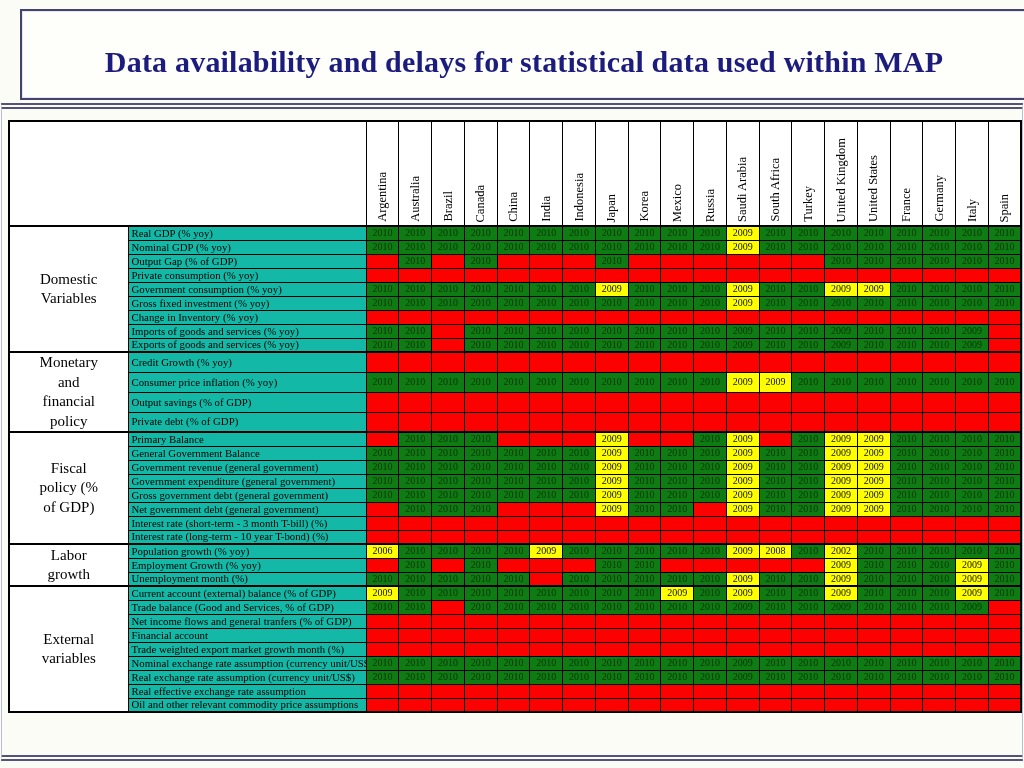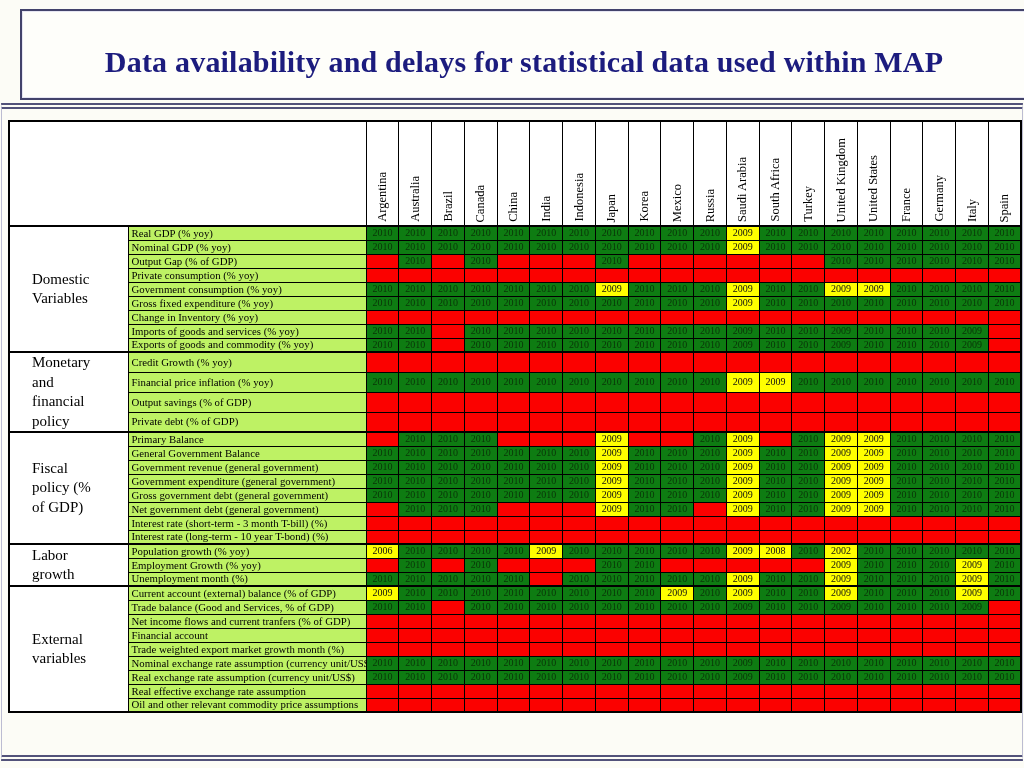--- a/index.html
+++ b/index.html
@@ -39,25 +39,25 @@
   #matrix thead tr{height:105px;}
   #matrix th{background:#fff;font-weight:normal;}
   #matrix th.country{vertical-align:bottom;}
   #matrix th.country span{
     display:block;margin:0 auto 3px auto;
     writing-mode:vertical-rl;transform:rotate(180deg);
     font-size:12.5px;line-height:1;white-space:nowrap;color:#000;
   }
   #matrix tbody tr{height:14px;}
   #matrix td.group{
-    background:#fff;vertical-align:middle;
+    background:#fff;text-align:center;vertical-align:middle;
     font-size:15px;line-height:1.3;padding:0 22px;color:#000;
   }
   #matrix td.lbl{
-    background:#bef264;font-size:10.8px;line-height:1;
+    background:#14b8a6;font-size:10.8px;line-height:1;
     padding:0 2px 0 3px;white-space:nowrap;overflow:hidden;
     text-align:left;color:#000;
   }
   #matrix td.cell{
     text-align:center;vertical-align:middle;
     font-size:10px;line-height:1;letter-spacing:0;
   }
   #matrix td.cg{background:#0e7c12;color:#0a3408;}
   #matrix td.cy{background:#ffff00;color:#111;}
   #matrix td.cr{background:#fb0100;}
@@ -273,21 +273,21 @@
         <td class="cell cg">2010</td>
         <td class="cell cg">2010</td>
         <td class="cell cy">2009</td>
         <td class="cell cy">2009</td>
         <td class="cell cg">2010</td>
         <td class="cell cg">2010</td>
         <td class="cell cg">2010</td>
         <td class="cell cg">2010</td>
       </tr>
       <tr>
-        <td class="lbl">Gross fixed expenditure (% yoy)</td>
+        <td class="lbl">Gross fixed investment (% yoy)</td>
         <td class="cell cg">2010</td>
         <td class="cell cg">2010</td>
         <td class="cell cg">2010</td>
         <td class="cell cg">2010</td>
         <td class="cell cg">2010</td>
         <td class="cell cg">2010</td>
         <td class="cell cg">2010</td>
         <td class="cell cg">2010</td>
         <td class="cell cg">2010</td>
         <td class="cell cg">2010</td>
@@ -342,21 +342,21 @@
         <td class="cell cg">2010</td>
         <td class="cell cg">2010</td>
         <td class="cell cg">2009</td>
         <td class="cell cg">2010</td>
         <td class="cell cg">2010</td>
         <td class="cell cg">2010</td>
         <td class="cell cg">2009</td>
         <td class="cell cr"></td>
       </tr>
       <tr>
-        <td class="lbl">Exports of goods and commodity (% yoy)</td>
+        <td class="lbl">Exports of goods and services (% yoy)</td>
         <td class="cell cg">2010</td>
         <td class="cell cg">2010</td>
         <td class="cell cr"></td>
         <td class="cell cg">2010</td>
         <td class="cell cg">2010</td>
         <td class="cell cg">2010</td>
         <td class="cell cg">2010</td>
         <td class="cell cg">2010</td>
         <td class="cell cg">2010</td>
         <td class="cell cg">2010</td>
@@ -389,21 +389,21 @@
         <td class="cell cr"></td>
         <td class="cell cr"></td>
         <td class="cell cr"></td>
         <td class="cell cr"></td>
         <td class="cell cr"></td>
         <td class="cell cr"></td>
         <td class="cell cr"></td>
         <td class="cell cr"></td>
       </tr>
       <tr>
-        <td class="lbl">Financial price inflation (% yoy)</td>
+        <td class="lbl">Consumer price inflation (% yoy)</td>
         <td class="cell cg">2010</td>
         <td class="cell cg">2010</td>
         <td class="cell cg">2010</td>
         <td class="cell cg">2010</td>
         <td class="cell cg">2010</td>
         <td class="cell cg">2010</td>
         <td class="cell cg">2010</td>
         <td class="cell cg">2010</td>
         <td class="cell cg">2010</td>
         <td class="cell cg">2010</td>
@@ -760,21 +760,21 @@
         <td class="cell cg">2010</td>
         <td class="cell cg">2010</td>
         <td class="cell cg">2009</td>
         <td class="cell cg">2010</td>
         <td class="cell cg">2010</td>
         <td class="cell cg">2010</td>
         <td class="cell cg">2009</td>
         <td class="cell cr"></td>
       </tr>
       <tr>
-        <td class="lbl">Net income flows and current tranfers (% of GDP)</td>
+        <td class="lbl">Net income flows and general tranfers (% of GDP)</td>
         <td class="cell cr"></td>
         <td class="cell cr"></td>
         <td class="cell cr"></td>
         <td class="cell cr"></td>
         <td class="cell cr"></td>
         <td class="cell cr"></td>
         <td class="cell cr"></td>
         <td class="cell cr"></td>
         <td class="cell cr"></td>
         <td class="cell cr"></td>

